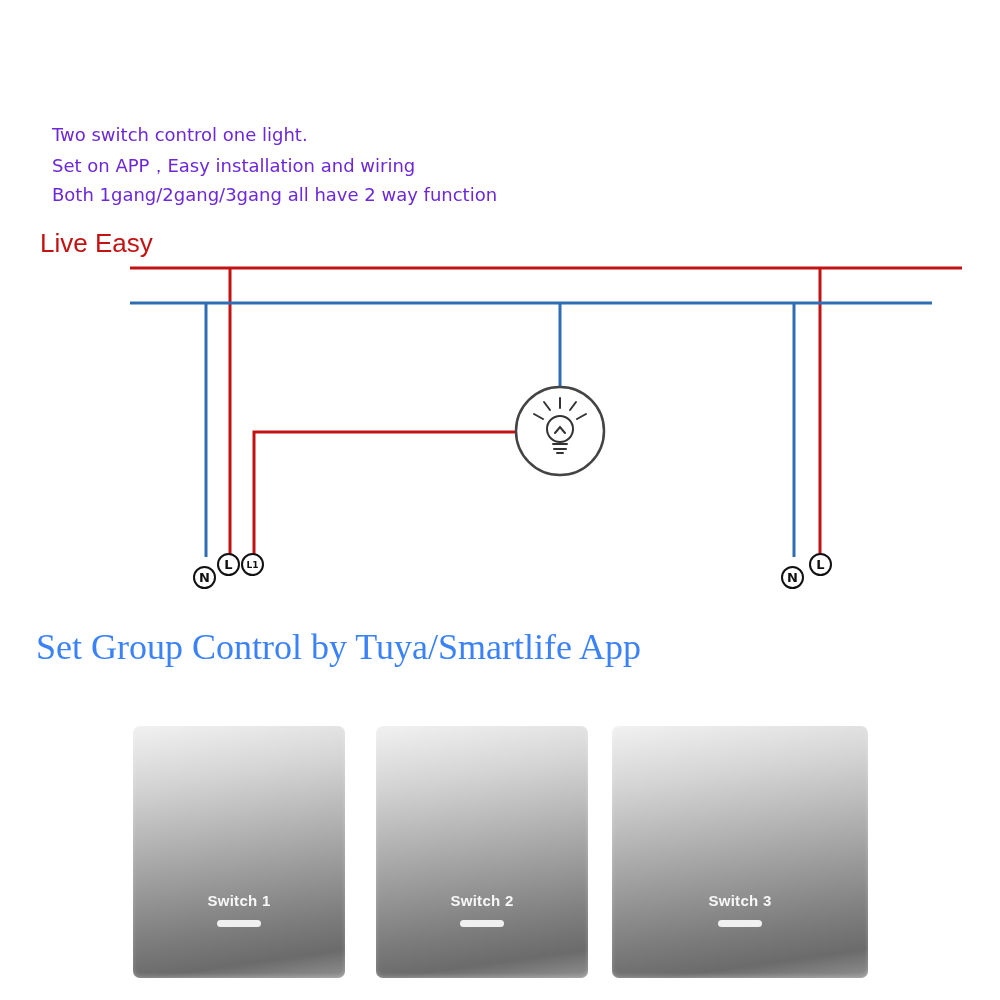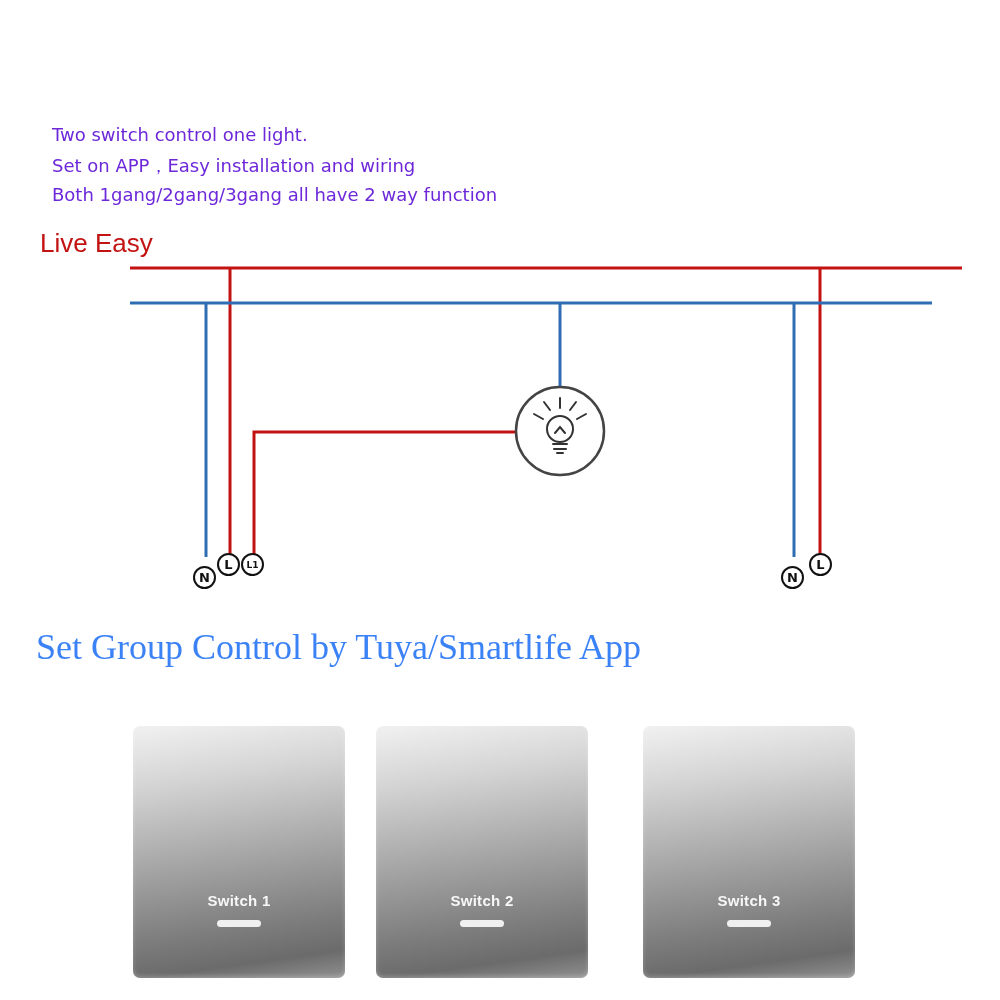--- a/index.html
+++ b/index.html
@@ -44,21 +44,21 @@
     font-size:36px;font-weight:400;color:#3b82f6;
     font-family:"Liberation Serif", serif;
   }
   .switch-panel{
     position:absolute;top:726px;width:212px;height:252px;border-radius:7px;
     background:linear-gradient(172deg,#f1f1f1 0%,#d4d4d4 22%,#a8a8a8 50%,#7c7c7c 78%,#6b6b6b 90%,#909090 100%);
     box-shadow:inset 0 -2px 4px rgba(255,255,255,.25);
   }
   .sp-1{left:133px;}
   .sp-2{left:376px;}
-  .sp-3{left:643px;}
+  .sp-3{left:612px;padding-left:44px;}
   .switch-label{
     position:absolute;left:0;right:0;top:166px;text-align:center;
     color:#f7f7f7;font-size:15px;font-weight:700;letter-spacing:.3px;
     font-family:"Liberation Sans", sans-serif;
   }
   .switch-bar{
     position:absolute;left:50%;top:194px;transform:translateX(-50%);
     width:44px;height:7px;border-radius:4px;background:#fafafa;opacity:.92;
   }
 </style>

